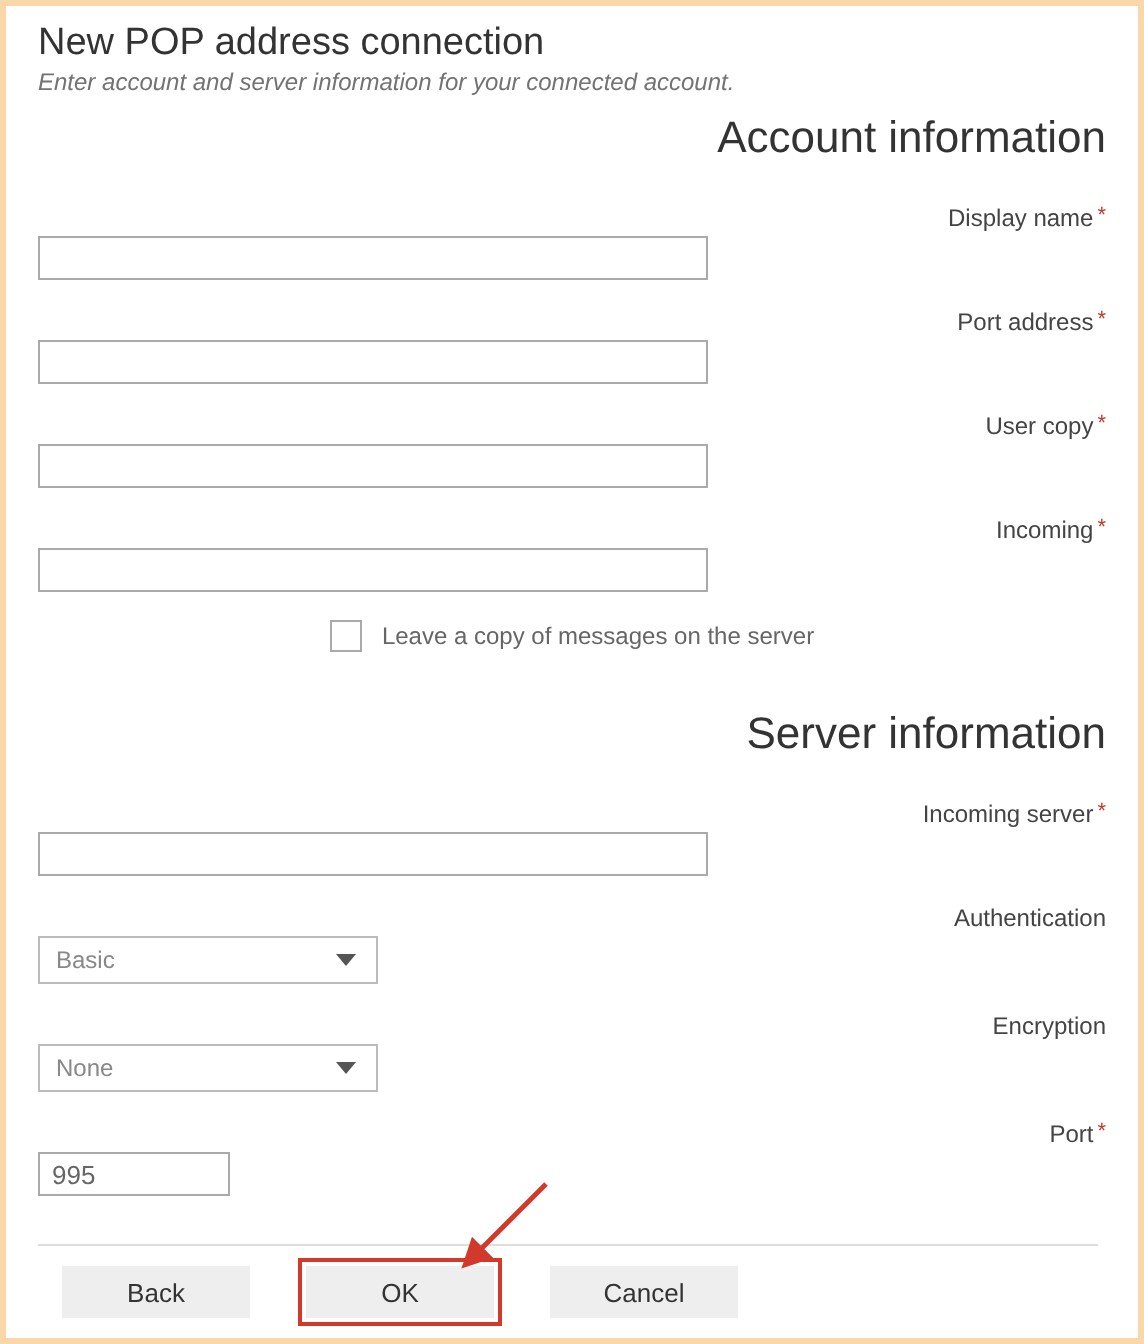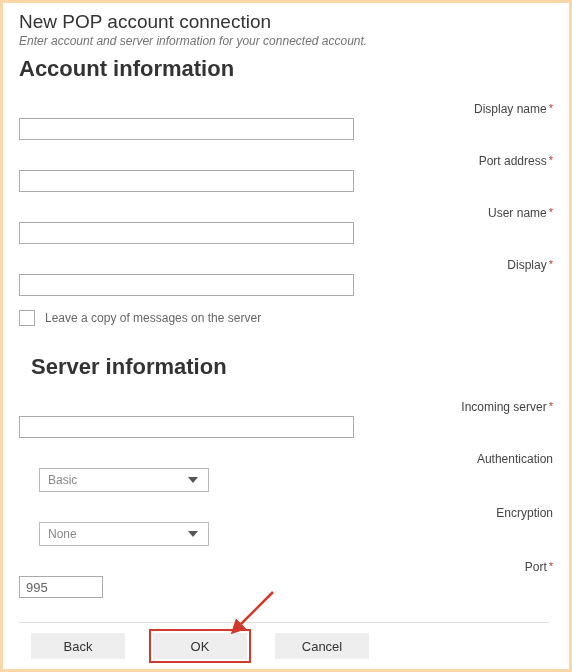--- a/index.html
+++ b/index.html
@@ -30,23 +30,24 @@
     .page-subtitle {
       font-size: 12px;
       color: #737373;
       margin-top: 1px;
       margin-bottom: 8px;
       font-style: italic;
     }
     .section-heading {
       font-size: 22px;
       color: #333;
-      font-weight: 700;
+      font-weight: 400;
       margin-bottom: 20px;
       margin-top: 6px;
+      text-align: right;
     }
     .section-heading.second {
       margin-top: 28px;
       margin-left: 12px;
     }
     .field-group {
       margin-bottom: 14px;
     }
     .field-label {
       font-size: 12px;
@@ -63,52 +64,52 @@
     }
     .text-input {
       width: 335px;
       height: 22px;
       border: 1px solid #aaa;
       font-size: 13px;
       padding: 2px 6px;
       color: #666;
     }
     .text-input.small {
-      width: 84px;
+      width: 96px;
     }
     .select-wrap {
       position: relative;
       width: 170px;
       height: 24px;
       border: 1px solid #bbb;
       background: #fff;
       display: flex;
       align-items: center;
       padding: 0 8px;
       cursor: pointer;
-      margin-left: 20px;
     }
     .select-value {
       font-size: 12px;
       color: #888;
       flex: 1;
     }
     .select-caret {
       width: 0;
       height: 0;
       border-left: 5px solid transparent;
       border-right: 5px solid transparent;
       border-top: 6px solid #555;
       margin-right: 2px;
     }
     .checkbox-row {
       display: flex;
       align-items: center;
       margin-top: 8px;
       margin-bottom: 4px;
+      justify-content: center;
     }
     .checkbox {
       width: 16px;
       height: 16px;
       border: 1px solid #aaa;
       margin-right: 10px;
       background: #fff;
       cursor: pointer;
     }
     .checkbox-label {
@@ -147,42 +148,42 @@
       left: 225px;
       bottom: 30px;
       pointer-events: none;
     }
   </style>
 </head>
 <body>
 
 <div class="frame">
 
-  <div class="page-title">New POP account connection</div>
+  <div class="page-title">New POP address connection</div>
   <div class="page-subtitle">Enter account and server information for your connected account.</div>
 
   <div class="section-heading">Account information</div>
 
   <div class="field-group">
     <label class="field-label"><span>Display name</span><span class="required">*</span></label>
     <input type="text" class="text-input" value="" style="">
   </div>
 
   <div class="field-group">
     <label class="field-label"><span>Port address</span><span class="required">*</span></label>
     <input type="text" class="text-input" value="" style="">
   </div>
 
   <div class="field-group">
-    <label class="field-label"><span>User name</span><span class="required">*</span></label>
-    <input type="text" class="text-input" value="" style="">
-  </div>
-
-  <div class="field-group">
-    <label class="field-label"><span>Display</span><span class="required">*</span></label>
+    <label class="field-label"><span>User copy</span><span class="required">*</span></label>
+    <input type="text" class="text-input" value="" style="">
+  </div>
+
+  <div class="field-group">
+    <label class="field-label"><span>Incoming</span><span class="required">*</span></label>
     <input type="password" class="text-input" value="" style="">
   </div>
 
   <div class="checkbox-row">
     <div class="checkbox"></div>
     <span class="checkbox-label">Leave a copy of messages on the server</span>
   </div>
 
   <div class="section-heading second">Server information</div>
 

